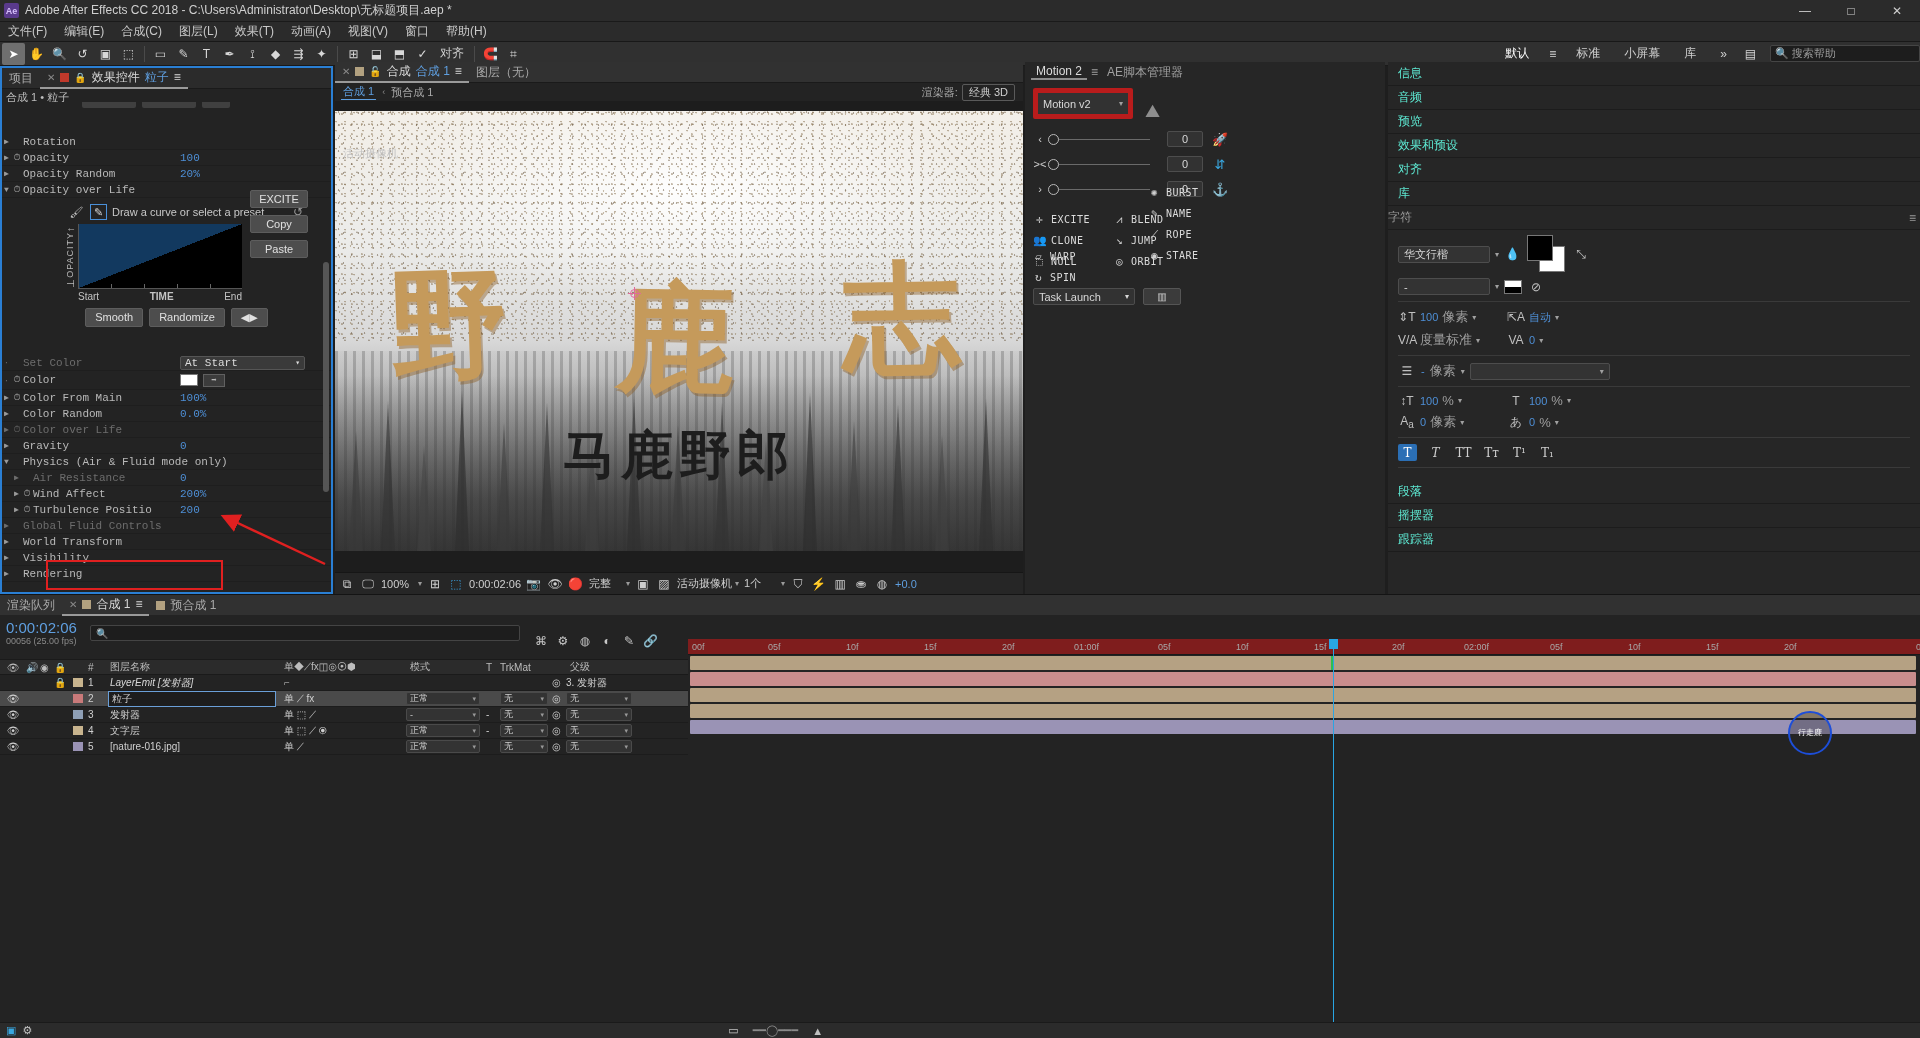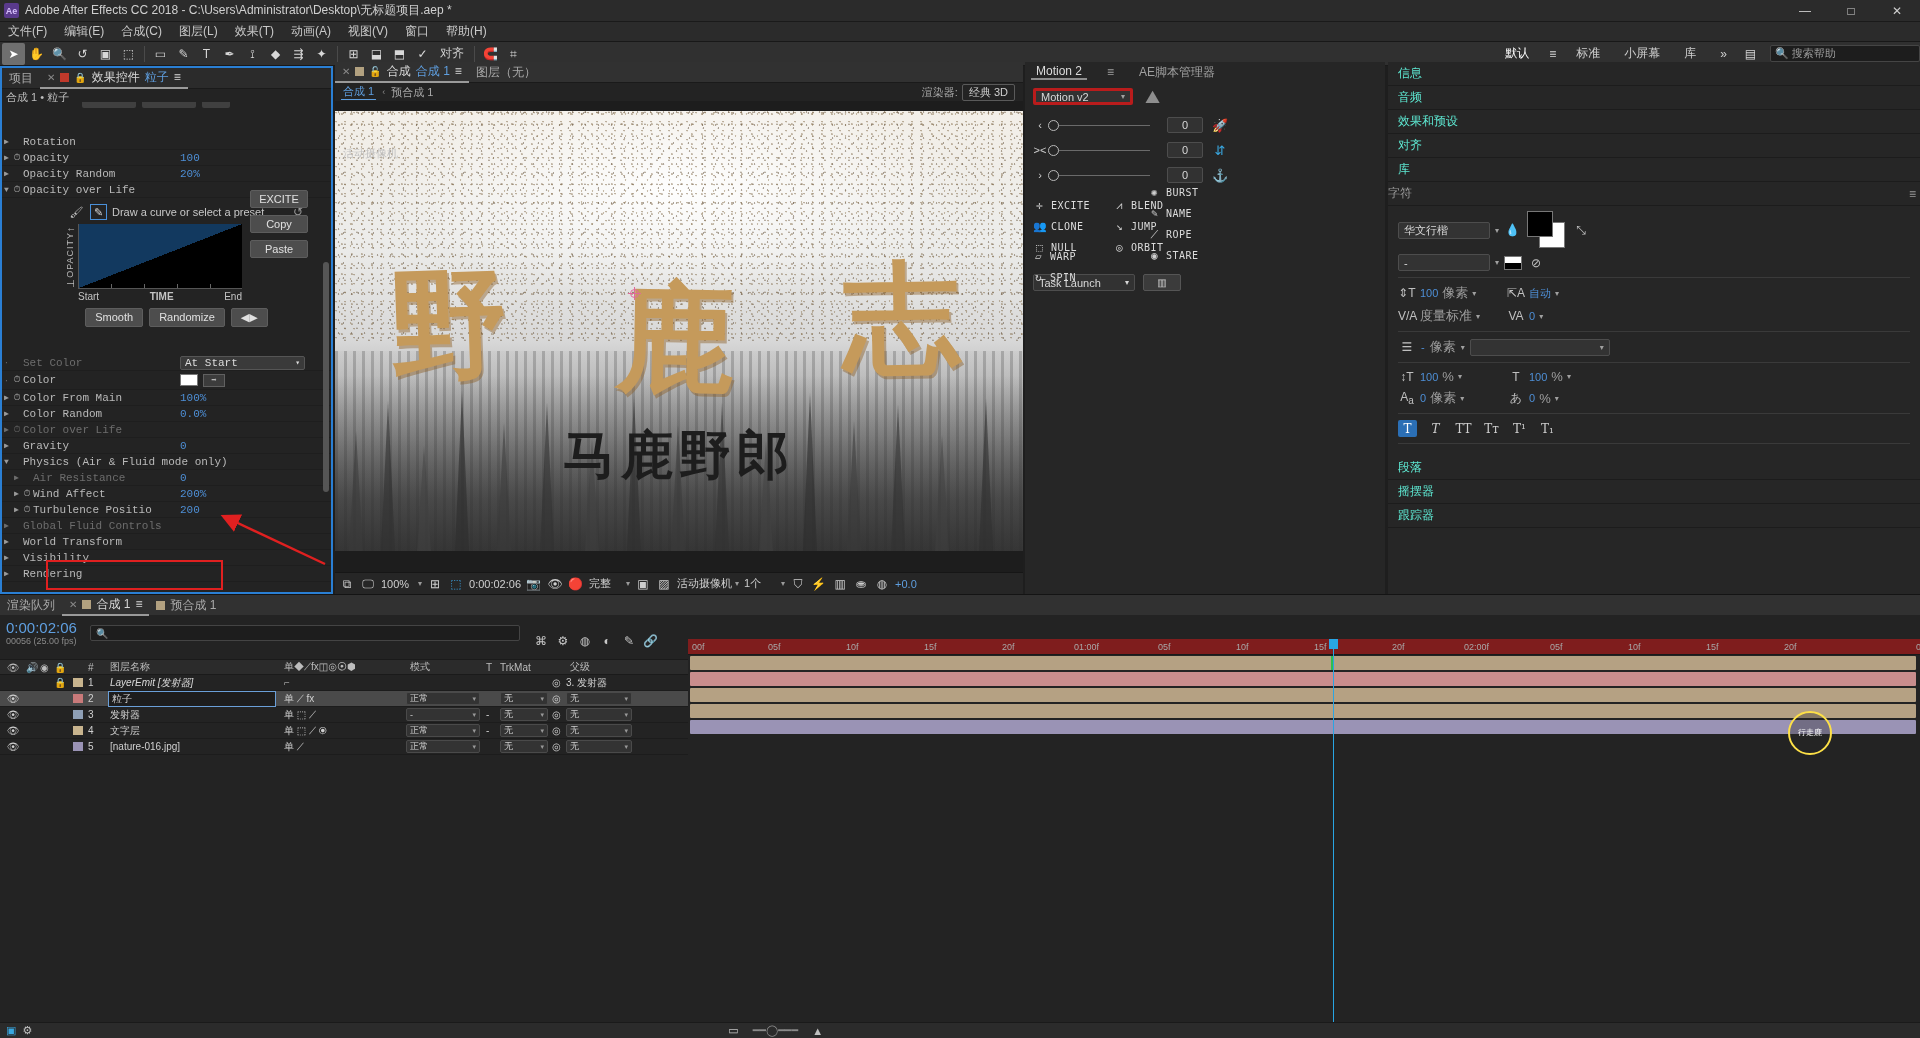--- a/index.html
+++ b/index.html
@@ -121,25 +121,25 @@
   .active-cam-lbl{ position:absolute;left:8px;top:44px;font-size:11px;color:#c0c0c0;z-index:5;}
   .comp-bottom{ position:absolute;left:0;bottom:0;height:22px;width:688px;background:#262626;
     display:flex;align-items:center;gap:5px;padding-left:4px;font-size:11px;color:#cfcfcf;border-top:1px solid #161616;}
   .cb-ic{ width:16px;text-align:center;color:#cdcdcd;font-size:12px;}
   .cb-sel{ display:flex;align-items:center;gap:3px;}
   .cb-sel .cv{ min-width:34px;}
   .cb-sel .ar{ font-size:8px;color:#9a9a9a;}
 
   
   #motionPanel{ position:absolute;left:1025px;top:62px;width:360px;height:532px;background:#262626;}
-  .m-tabs{ height:20px;display:flex;align-items:center;font-size:12px;padding-left:6px;gap:20px;}
+  .m-tabs{ height:20px;display:flex;align-items:center;font-size:12px;padding-left:6px;gap:4px;}
   .m-tab{ color:#a0a0a0;padding:0 5px;}
   .m-tab.sel{ color:#dcdcdc;border-bottom:2px solid #8e8e8e;}
   .m-body{ padding:6px 8px;}
-  .m-sel{ width:100px;height:17px;background:#323232;border:3px solid #b91c1c;border-radius:2px;
+  .m-sel{ width:100px;height:31px;background:#323232;border:5px solid #b91c1c;border-radius:2px;
     display:flex;align-items:center;padding:0 5px;font-size:11px;color:#d8d8d8;}
   .m-sel .ar{ margin-left:auto;font-size:8px;color:#a0a0a0;}
   .m-mount{ margin-left:112px;margin-top:-18px;font-size:18px;color:#8e8e8e;letter-spacing:-2px;}
   .slider-row{ display:flex;align-items:center;gap:7px;margin-top:9px;}
   .s-ic{ width:14px;text-align:center;font-size:11px;color:#cfcfcf;}
   .s-track{ width:96px;height:1px;background:#6a6a6a;position:relative;}
   .s-knob{ position:absolute;left:-6px;top:-5px;width:11px;height:11px;border:1.5px solid #b9b9b9;border-radius:50%;background:#262626;}
   .s-field{ width:36px;height:16px;background:#323232;border:1px solid #4d4d4d;border-radius:2px;
     font-size:11px;color:#d8d8d8;display:flex;align-items:center;justify-content:center;margin-left:10px;}
   .s-side{ width:20px;text-align:center;font-size:13px;}
@@ -196,21 +196,21 @@
   .minidd{ height:13px;background:#333;border:1px solid #4a4a4a;border-radius:2px;font-size:9px;color:#cfcfcf;
     display:flex;align-items:center;padding:0 3px;}
   .minidd .a{ margin-left:auto;font-size:7px;color:#999;}
   .tl-right{ position:absolute;left:688px;top:20px;right:0;bottom:0;background:#232323;}
   .ruler{ height:16px;position:relative;background:#7f1d1d;border-bottom:1px solid #1a1a1a;}
   .rk{ position:absolute;top:3px;font-size:9px;color:#a8a8a8;}
   .bar{ position:absolute;height:14px;border-radius:1px;}
   .cti{ position:absolute;top:0;width:1px;background:#29a5e3;}
   .cti .hd{ position:absolute;top:0;left:-4px;width:9px;height:10px;background:#29a5e3;}
   .wm{ position:absolute;right:88px;top:96px;width:44px;height:44px;border-radius:50%;
-    border:2px solid #fde047;display:flex;align-items:center;justify-content:center;
+    border:2px solid #1d4ed8;display:flex;align-items:center;justify-content:center;
     color:#fff;font-size:8px;background:rgba(40,40,40,.35);text-align:center;line-height:1.1;}
   .tl-bottom{ position:absolute;left:0;bottom:0;height:16px;width:1920px;background:#2b2b2b;display:flex;align-items:center;
     gap:6px;padding-left:6px;font-size:11px;color:#c0c0c0;border-top:1px solid #1a1a1a;}
 </style>
 </head>
 <body>
 
 <div class="app">
 
   <div class="titlebar">
@@ -701,20 +701,21 @@
       </div>
     <div class="mbtn">
       <span class="g">↻</span>
       <span>SPIN</span>
       </div>
   </div>
 
   <div id="rightStack">
     <div class="rpanel">信息</div>
     <div class="rpanel">音频</div>
+    <div class="rpanel">预览</div>
     <div class="rpanel">效果和预设</div>
     <div class="rpanel">对齐</div>
     <div class="rpanel">库</div>
 
     <div class="charhead">
       <span>字符</span>
       <span class="mb">≡</span>
     </div>
     <div class="charpanel">
       <div class="crow">

